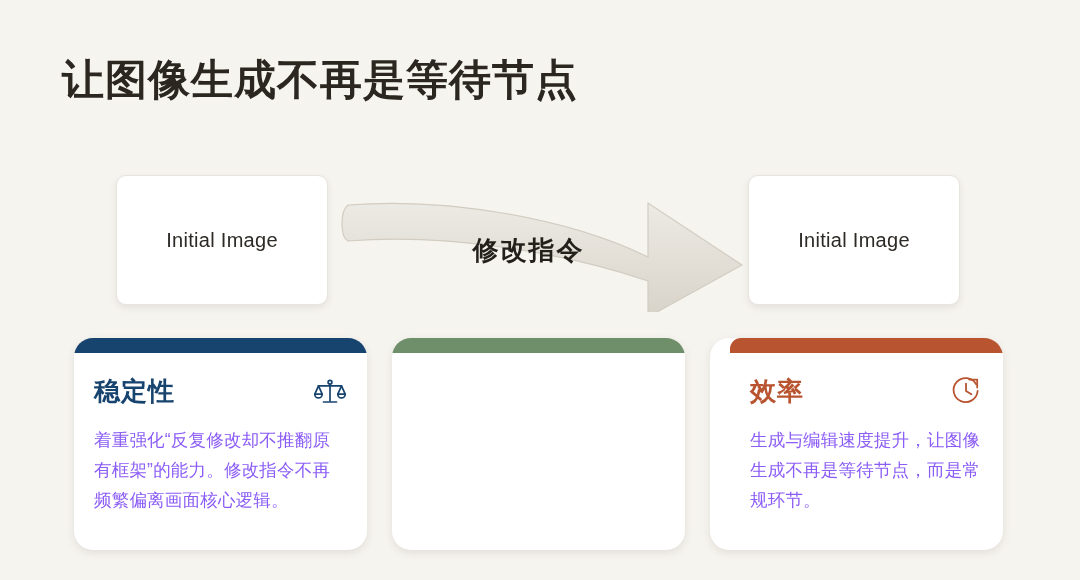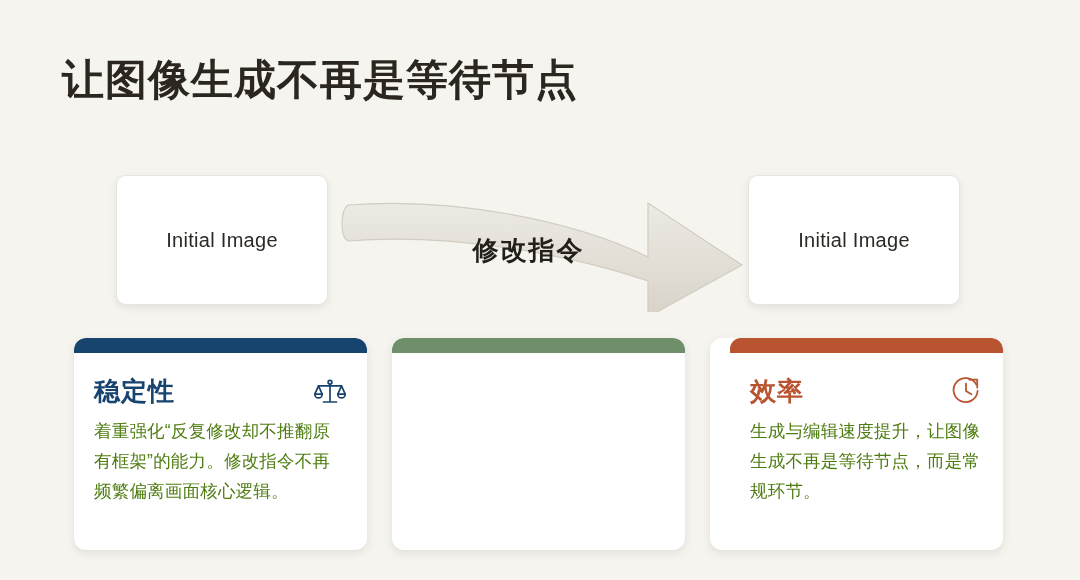--- a/index.html
+++ b/index.html
@@ -95,21 +95,21 @@
     top: 338px;
     width: 1080px;
     height: 215px;
   }
 
   .card {
     position: absolute;
     width: 293px;
     height: 212px;
     background: #ffffff;
-    border-radius: 12px;
+    border-radius: 19px;
     box-shadow: 0 3px 8px rgba(80, 70, 55, 0.12);
     overflow: hidden;
     box-sizing: border-box;
   }
   .card.c1 { left: 74px;  }
   .card.c2 { left: 392px; }
   .card.c3 { left: 710px; padding-left: 20px; }
 
   .card-bar {
     height: 15px;
@@ -137,24 +137,24 @@
     width: 34px;
     height: 34px;
     display: flex;
     align-items: center;
     justify-content: center;
     flex: 0 0 auto;
   }
   .card-icon svg { display: block; }
 
   .card-desc {
-    margin-top: 5px;
+    margin-top: 14px;
     font-size: 17.5px;
     line-height: 1.72;
-    color: #4d7c0f;
+    color: #8b5cf6;
     letter-spacing: 0.2px;
   }
 </style>
 </head>
 <body>
 
 <div class="slide">
 
   <div class="title">让图像生成不再是等待节点</div>
 

